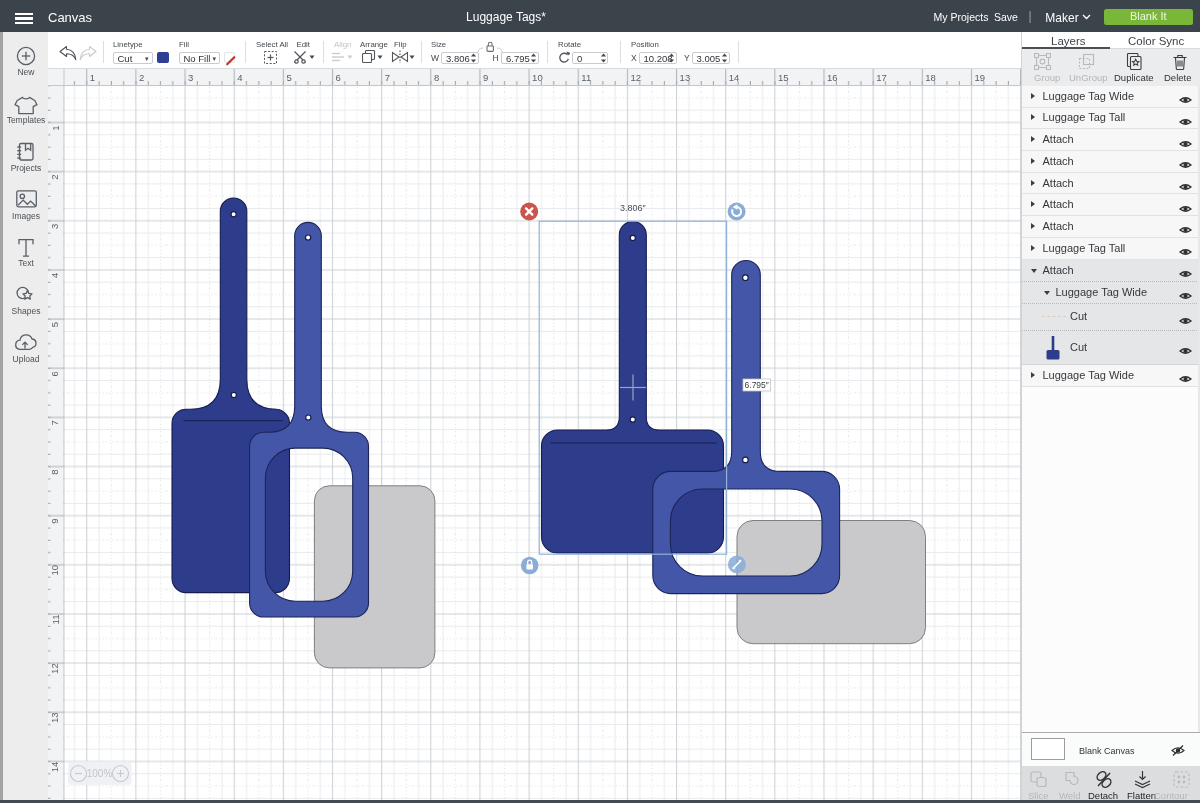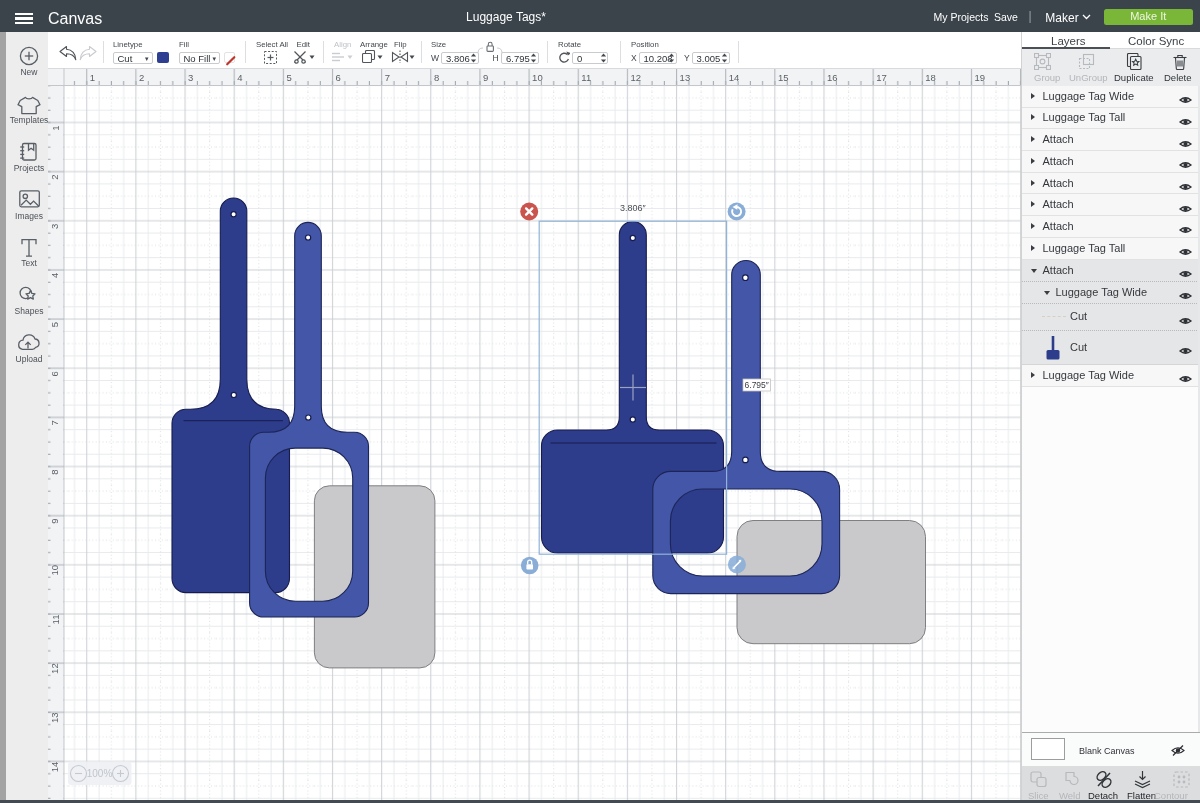--- a/index.html
+++ b/index.html
@@ -1,18 +1,18 @@
 <!DOCTYPE html>
 <html><head><meta charset="utf-8">
 <style>
 * { margin:0; padding:0; box-sizing:border-box; }
 html,body { width:1200px; height:803px; overflow:hidden; background:#fff;
   font-family:"Liberation Sans",sans-serif; -webkit-font-smoothing:antialiased; }
 #hdr { position:absolute; left:0; top:0; width:1200px; height:32px; background:#3b434b; }
-#side { position:absolute; left:0; top:32px; width:47.5px; height:771px; background:#ededee; border-left:6px solid #a3a3a3; }
+#side { position:absolute; left:0; top:32px; width:47.5px; height:771px; background:#ededee; border-left:3px solid #a3a3a3; }
 #tb { position:absolute; left:47.5px; top:32px; width:973.5px; height:36.5px; background:#fff; }
 #tbi { position:absolute; left:-47.5px; top:0; width:1021px; height:36.5px;padding-left:19px; }
 #tb .tl { position:absolute; top:8.3px; font-size:7.8px; color:#42484d; white-space:nowrap; }
 #tb .lab { position:absolute; top:21.3px; font-size:8.5px; color:#42484d; }
 #tb .inp { position:absolute; top:19.5px; height:12px; border:1px solid #c9cbce; border-radius:2px;
    font-size:9.5px; color:#303438; padding-left:4px; line-height:11px; background:#fff; white-space:nowrap; }
 #tb .dd { position:absolute; top:19.5px; height:12px; border:1px solid #c9cbce; border-radius:2px;
    font-size:9.5px; color:#303438; padding:0 3px 0 4px; line-height:11px; background:#fff; display:flex; justify-content:space-between; white-space:nowrap; }
 #tb .dar { font-size:7px; color:#43494e; line-height:11px; }
 #panel { position:absolute; left:1021px; top:31.7px; width:179px; height:771.3px; background:#fcfcfd; border-left:1px solid #d2d2d2; }
@@ -300,30 +300,30 @@
 <line x1="120" y1="770" x2="120" y2="777" stroke="#c4c9d1" stroke-width="1.1"></line>
 <text x="99" y="776.8" font-size="10" fill="#c0c5cd" text-anchor="middle">100%</text>
 </g>
 </svg>
 <div id="hdr">
 <div style="position:absolute;left:15px;top:13.2px;width:18px;height:10.6px">
   <span style="position:absolute;top:0;width:18px;height:2.2px;background:#fff"></span>
   <span style="position:absolute;top:4.2px;width:18px;height:2.2px;background:#fff"></span>
   <span style="position:absolute;top:8.4px;width:18px;height:2.2px;background:#fff"></span>
 </div>
-<span style="position:absolute;left:48px;top:10px;font-size:16px;color:#fff">Canvas</span>
+<span style="position:absolute;left:48px;top:10px;font-size:13px;color:#fff">Canvas</span>
 <span style="position:absolute;left:506px;top:10px;transform:translateX(-50%);font-size:12px;color:#fff">Luggage Tags*</span>
 <span style="position:absolute;left:961px;top:11px;transform:translateX(-50%);font-size:10.5px;color:#fff">My Projects</span>
 <span style="position:absolute;left:1006px;top:11px;transform:translateX(-50%);font-size:10.5px;color:#fff">Save</span>
 <span style="position:absolute;left:1028.5px;top:9px;font-size:12px;color:#99a0a7">|</span>
 <span style="position:absolute;left:1062px;top:10.5px;transform:translateX(-50%);font-size:12px;color:#fff">Maker</span>
 <svg style="position:absolute;left:1082px;top:13.5px" width="9" height="6" viewBox="0 0 9 6">
       <path d="M1 1 L4.5 4.5 L8 1" fill="none" stroke="#fff" stroke-width="1.3"></path>
     </svg>
-<div style="position:absolute;left:1104px;top:9px;width:88.5px;height:15.5px;background:#7ab637;border-radius:2.5px;text-align:center;font-size:11.5px;color:#eef7e2;line-height:15.5px;font-size:11px">Make It</div>
+<div style="position:absolute;left:1104px;top:9px;width:88.5px;height:15.5px;background:#7ab637;border-radius:2.5px;text-align:center;font-size:11.5px;color:#eef7e2;line-height:15.5px;font-size:11px">Blank It</div>
 </div>
 <div id="panel">
 <div style="position:absolute;left:0;top:0;width:179px;height:17.8px;background:#fff;border-bottom:1px solid #dadada">
   <span style="position:absolute;left:29px;top:3px;font-size:11.5px;color:#3d4349">Layers</span>
   <span style="position:absolute;left:106px;top:3px;font-size:11.5px;color:#3d4349">Color Sync</span>
   <span style="position:absolute;left:0;top:15.8px;width:88px;height:2px;background:#4a5056"></span>
 </div>
 <div style="position:absolute;left:0;top:17.8px;width:179px;height:36.5px;background:#ebeced">
   <svg style="position:absolute;left:12px;top:4px" width="17" height="17" viewBox="0 0 17 17" fill="none" stroke="#b6b9bd" stroke-width="1.1">
     <rect x="2.5" y="2.5" width="12" height="12"></rect>

